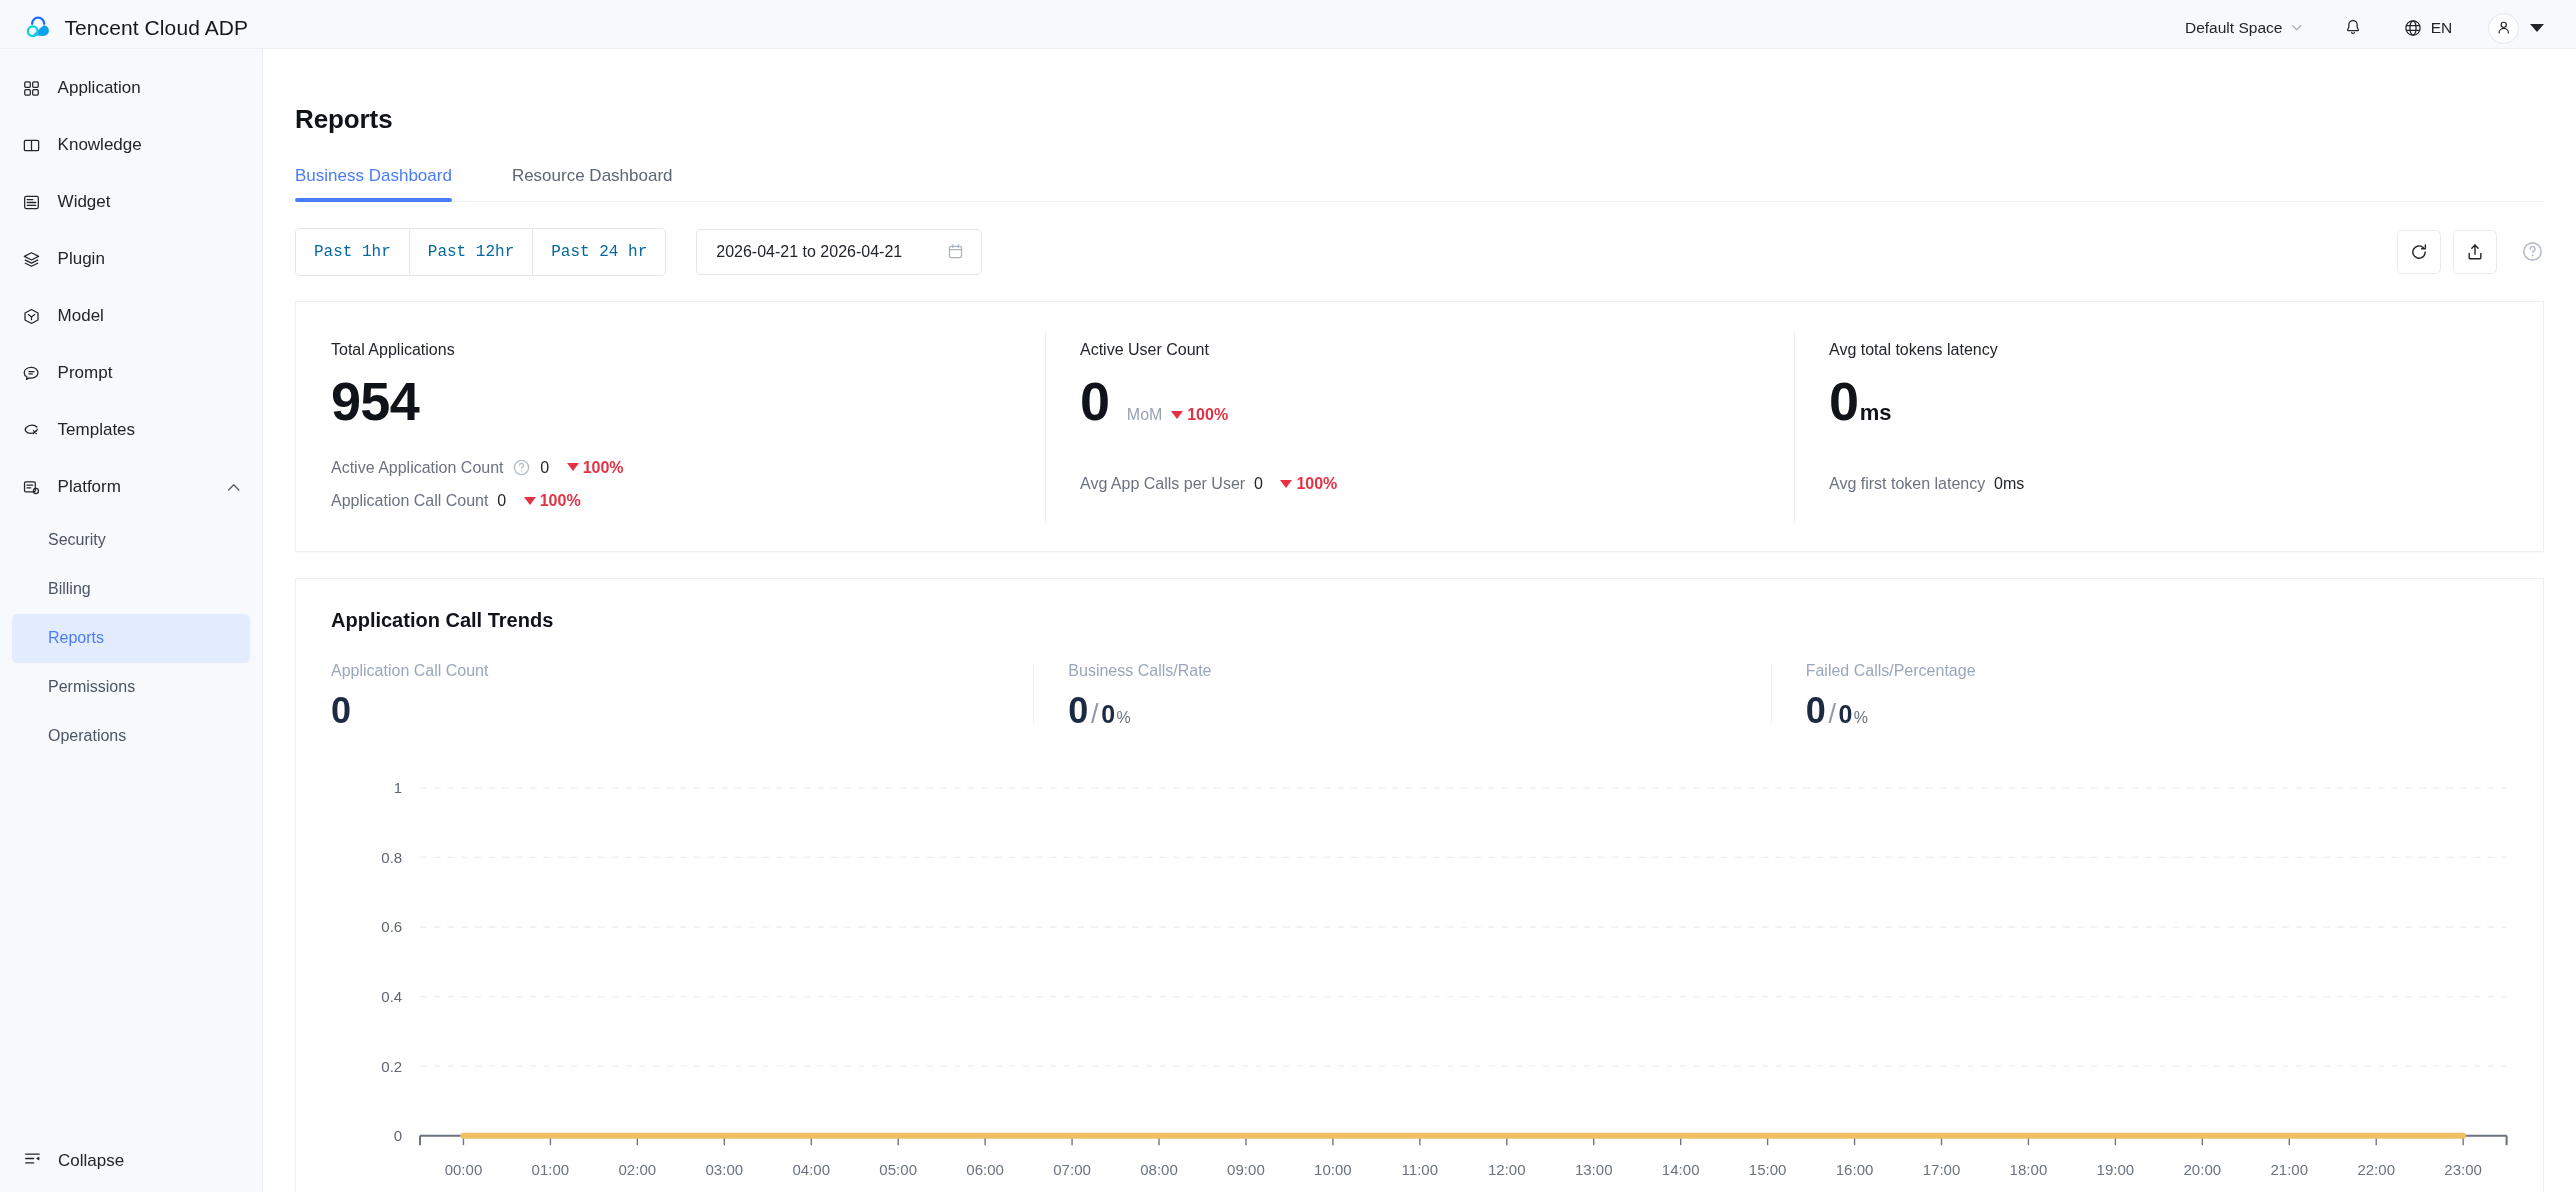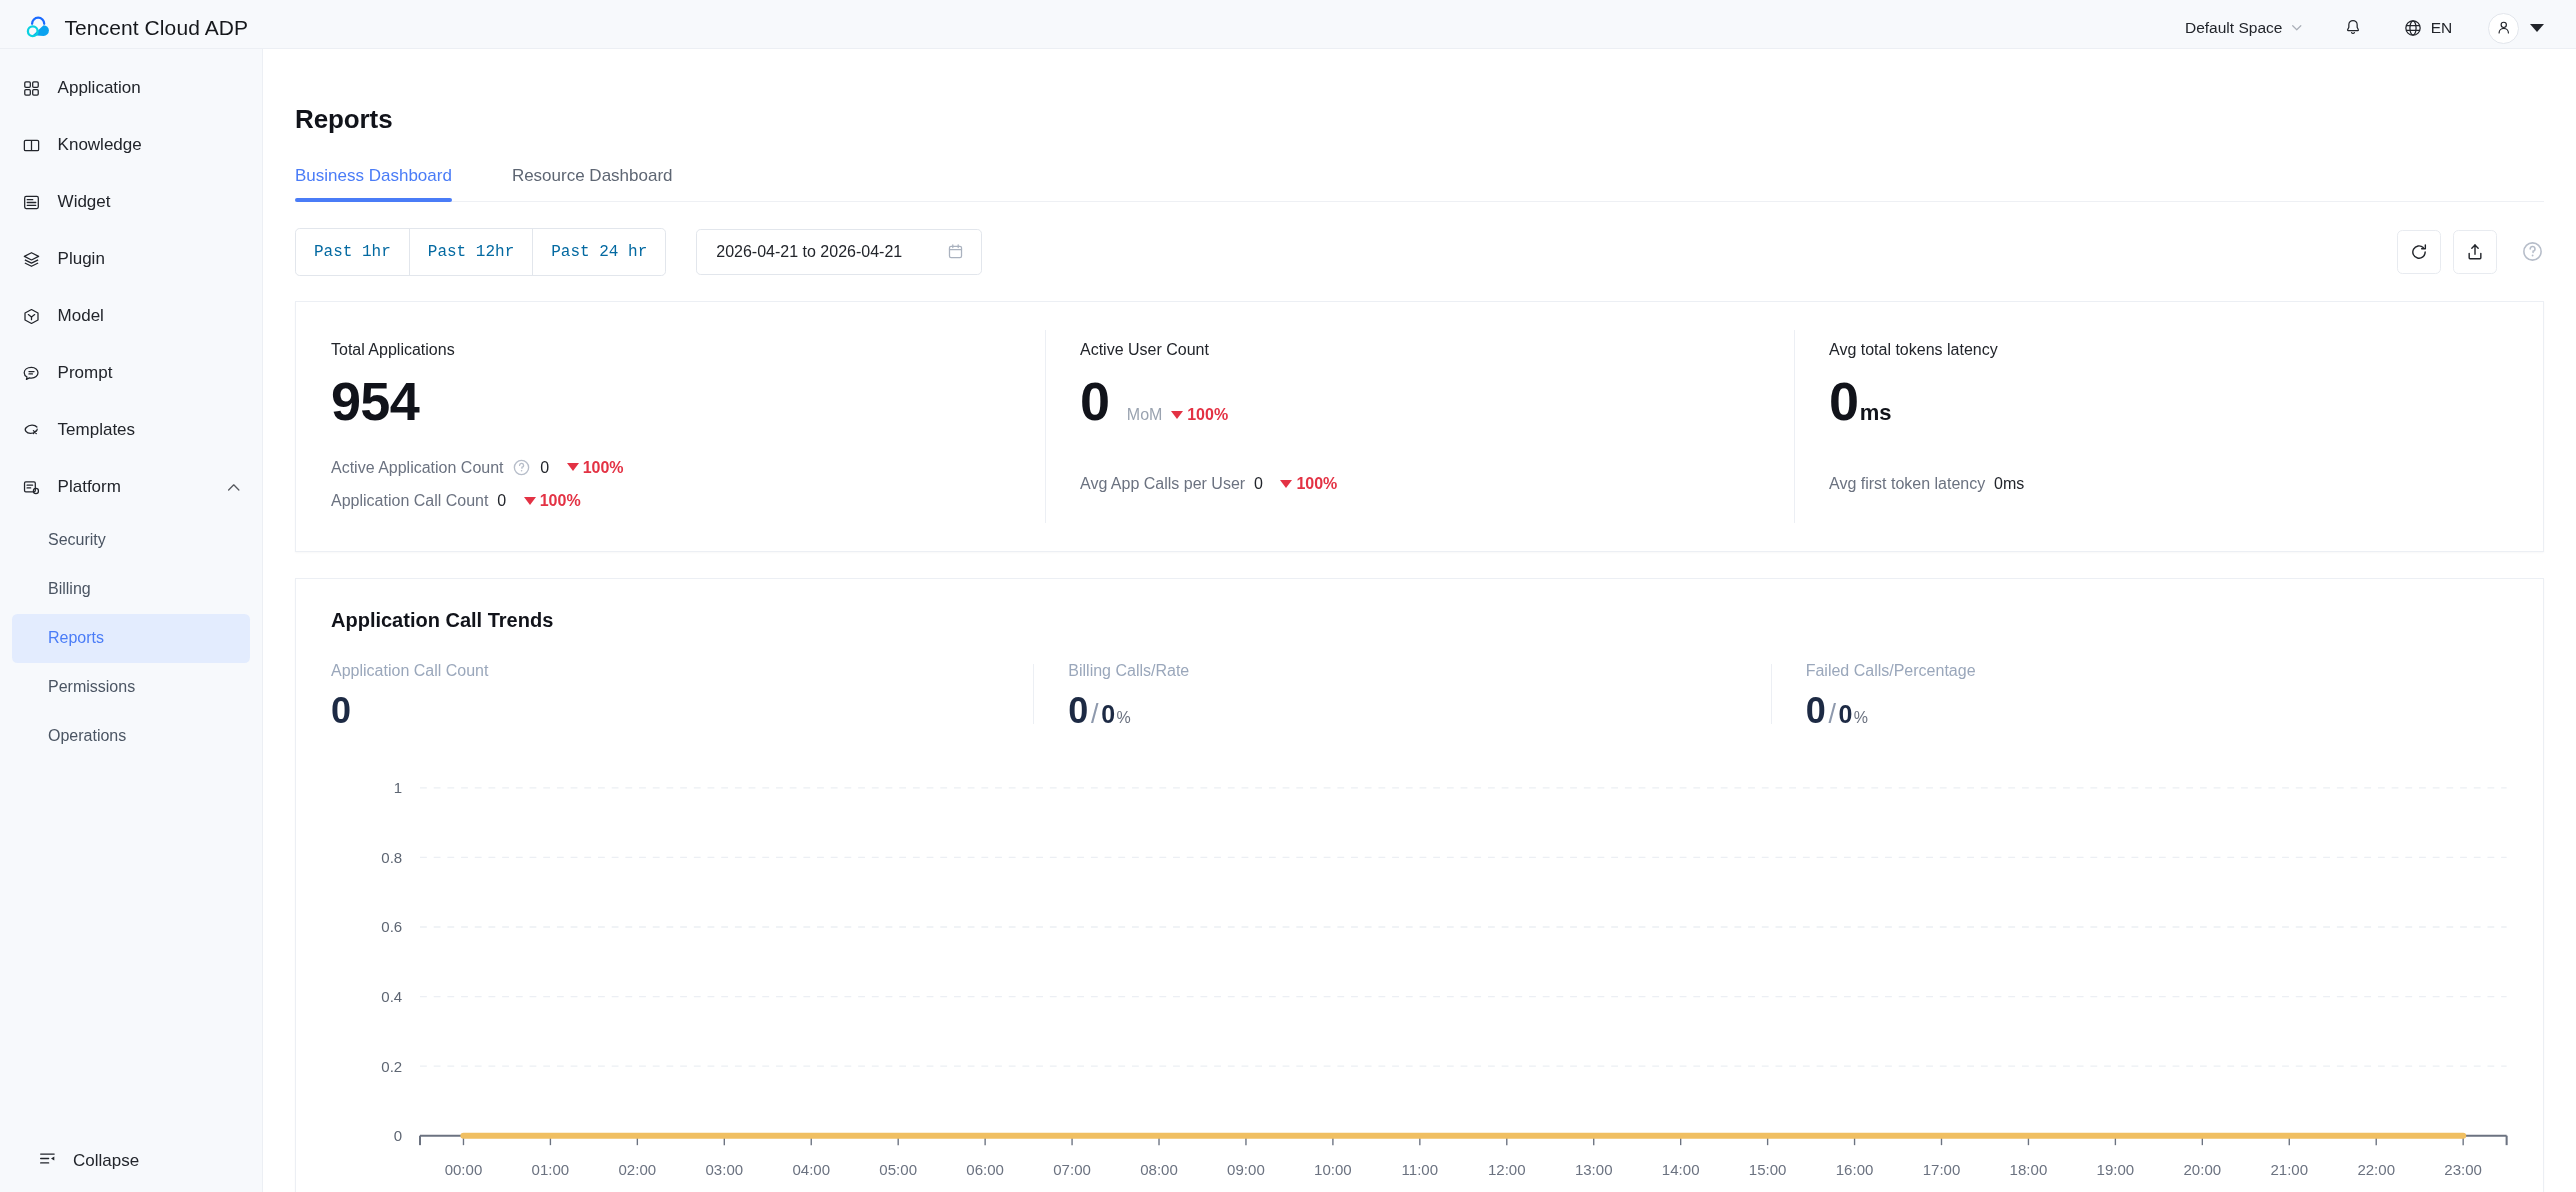--- a/index.html
+++ b/index.html
@@ -57,21 +57,21 @@
   .sub-item {
     height: 49px; display: flex; align-items: center;
     margin: 0 12px; padding-left: 36px;
     font-size: 16px; color: #4b5563; cursor: pointer; border-radius: 5.4px;
     white-space: nowrap;
   }
   .sub-item.active { background: #e3ecfe; color: #4a7cf7; }
   .collapse-row {
     position: absolute; bottom: 0; left: 0; right: 0;
     height: 62px; display: flex; align-items: center; gap: 16px;
-    padding-left: 38px; font-size: 17px; color: #22252b; cursor: pointer;
+    padding-left: 23px; font-size: 17px; color: #22252b; cursor: pointer;
   }
 
   
   .main { flex: 1 1 auto; min-width: 0; background: #ffffff; padding: 0 32px; overflow: hidden; position: relative; }
   .page-title { font-size: 26px; font-weight: bold; color: #11131a; padding: 55px 0 0 0; letter-spacing: -0.1px; }
 
   .tabs { display: flex; gap: 16px; margin-top: 31px; border-bottom: 1.3px solid #eef0f4; position: relative; text-align: center; }
   .tab { font-size: 17px; color: #5e6673; padding: 0 0 15px 0; margin-right: 44px; cursor: pointer; position: relative; white-space: nowrap; }
   .tab.active { color: #4a7cf7; }
   .tab.active::after { content: ""; position: absolute; left: 0; right: 0; bottom: -1.3px; height: 4px; background: #4a7cf7; border-radius: 2px; }
@@ -412,21 +412,21 @@
         <div class="trends-title">Application Call Trends</div>
 
         <div class="metrics">
           <div class="metric">
             <div class="metric-label">Application Call Count</div>
             <div class="metric-value">
               <span>0</span>
             </div>
           </div>
           <div class="metric">
-            <div class="metric-label">Billing Calls/Rate</div>
+            <div class="metric-label">Business Calls/Rate</div>
             <div class="metric-value">
               <span>0</span>
               <span class="metric-sep">/</span>
               <span class="metric-sub">0</span>
               <span class="metric-pct">%</span>
             </div>
           </div>
           <div class="metric">
             <div class="metric-label">Failed Calls/Percentage</div>
             <div class="metric-value">

